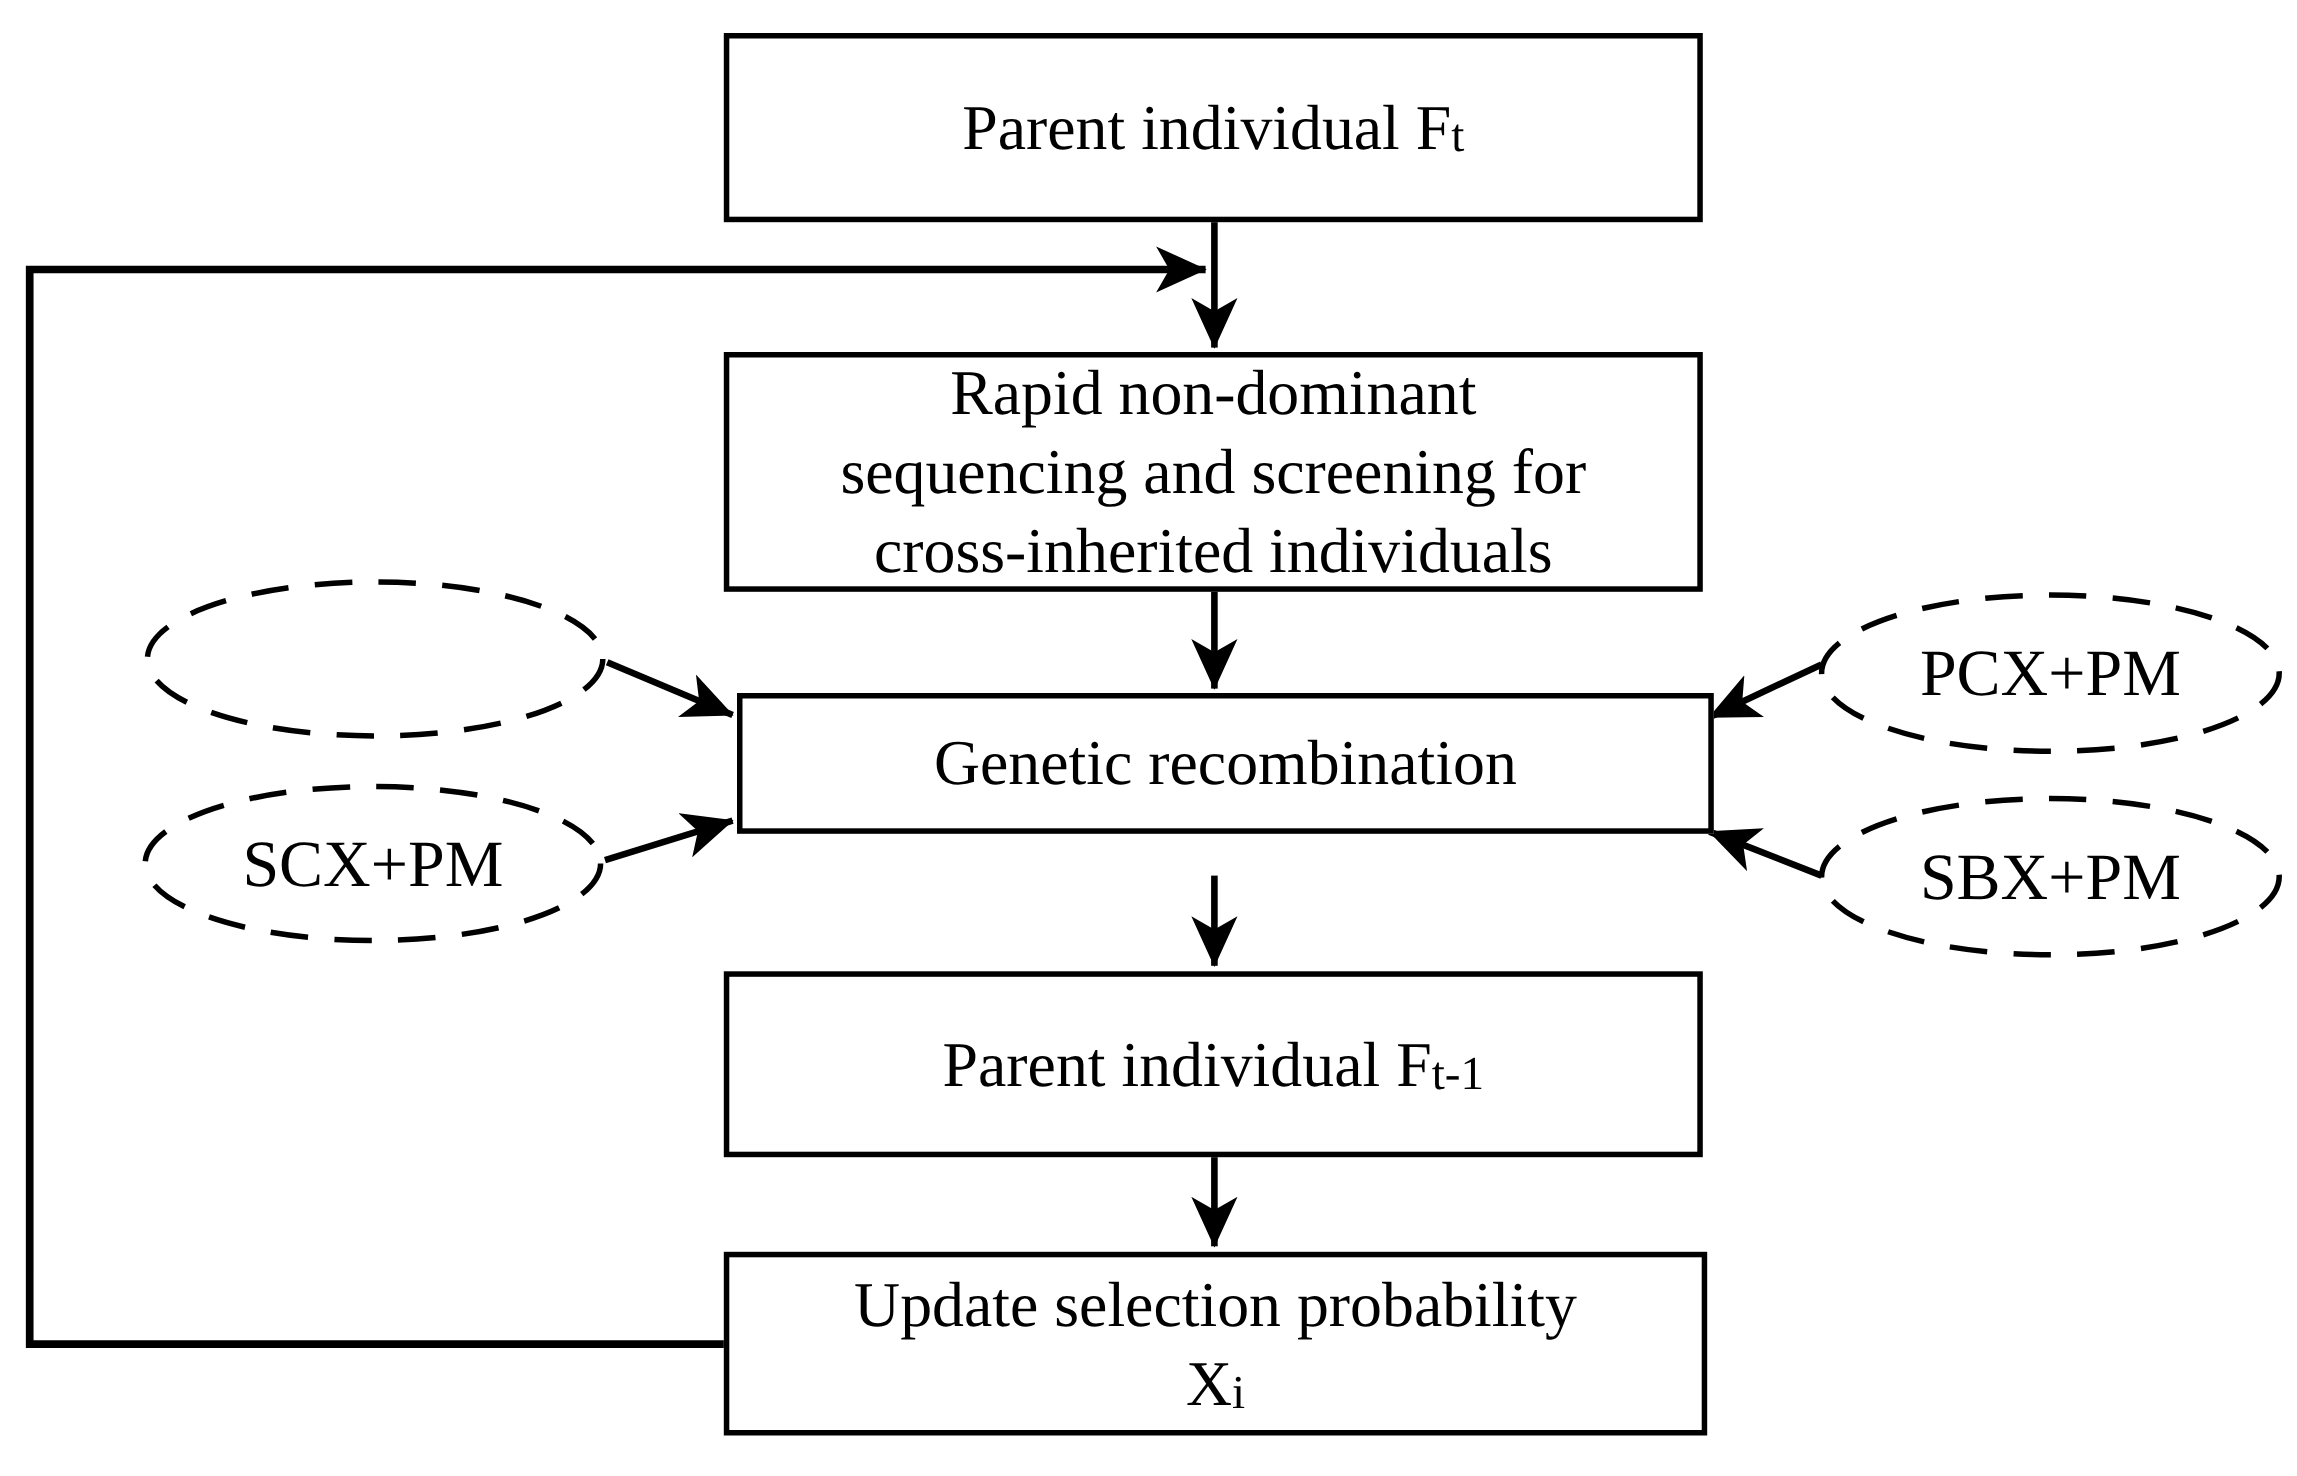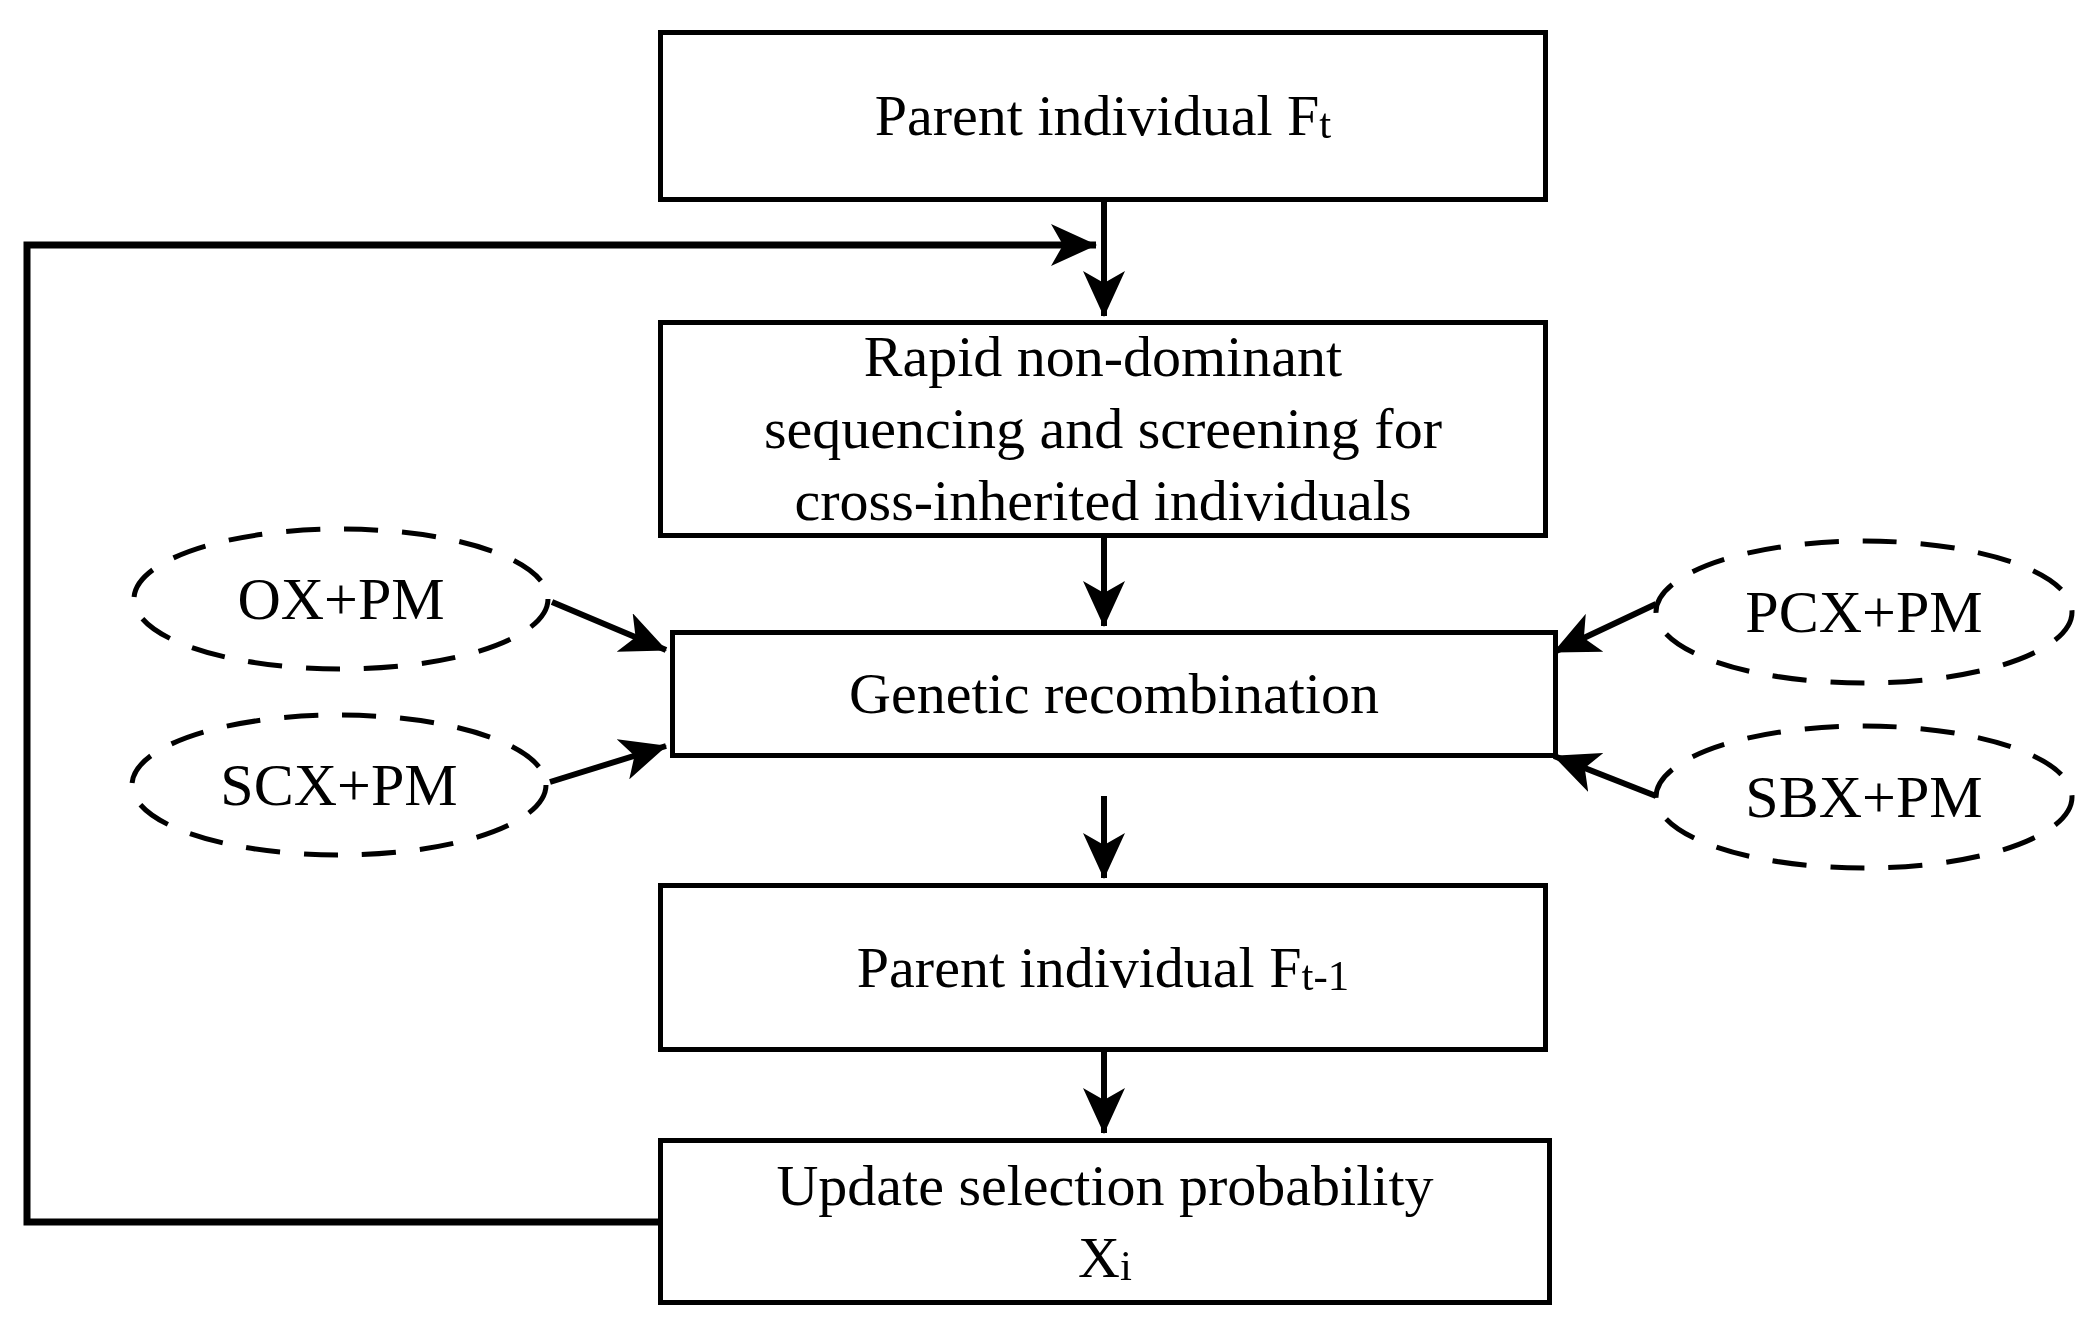--- a/index.html
+++ b/index.html
@@ -98,18 +98,17 @@
 
   <div class="node" style="left:658px; top:883px; width:890px; height:169px;">
     <div class="node-line"><span>Parent individual F</span><span class="sub">t-1</span></div>
   </div>
 
   <div class="node" style="left:658px; top:1138px; width:894px; height:167px;">
     <div class="node-line">Update selection probability</div>
     <div class="node-line"><span>X</span><span class="sub">i</span></div>
   </div>
 
-  <div class="ellipse-label" style="left:134px; top:529px; width:414px; height:140px;">OX+PM</div>
   <div class="ellipse-label" style="left:132px; top:715px; width:414px; height:140px;">SCX+PM</div>
   <div class="ellipse-label" style="left:1656px; top:541px; width:416px; height:142px;">PCX+PM</div>
   <div class="ellipse-label" style="left:1656px; top:726px; width:416px; height:142px;">SBX+PM</div>
 
 </div>
 
 </body></html>

